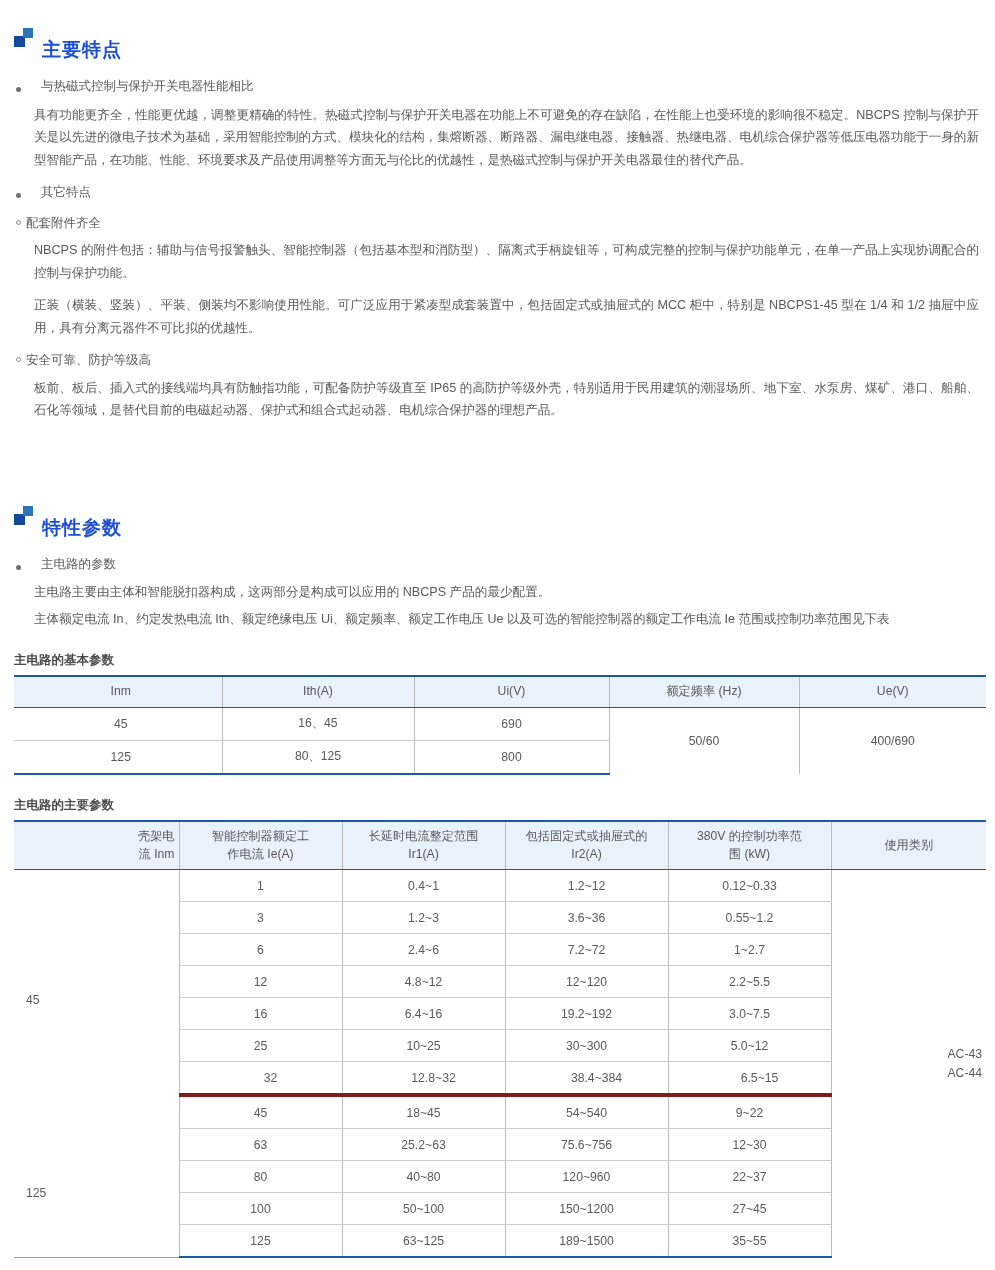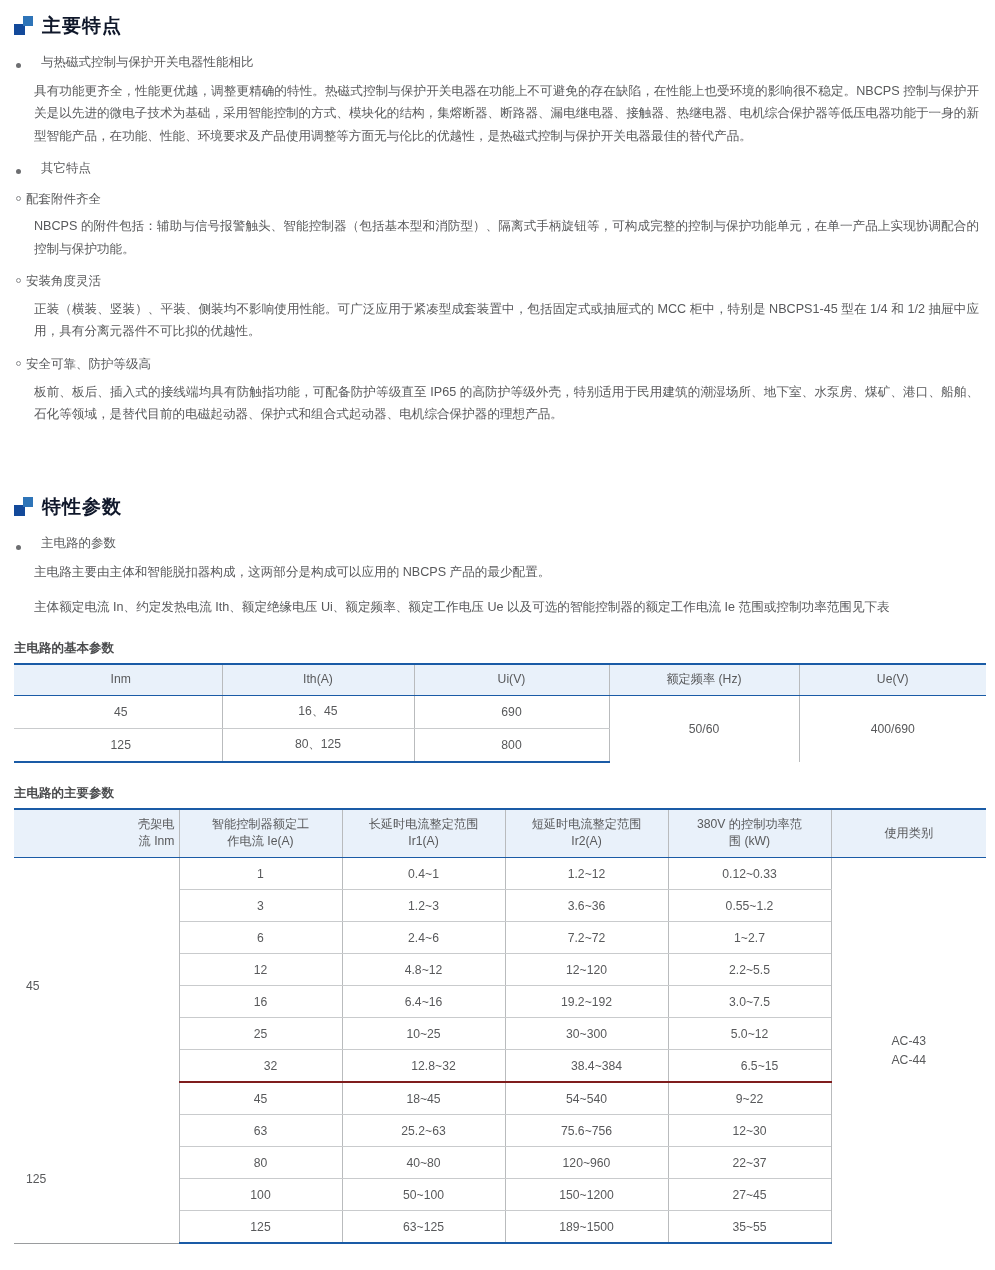--- a/index.html
+++ b/index.html
@@ -46,23 +46,24 @@
     position: absolute;
     left: 9px;
     top: 0;
     width: 10px;
     height: 10px;
     background: #2e74b8;
   }
   .section-title {
     font-size: 19px;
     font-weight: bold;
-    color: #0f172a;
+    color: #1d4ed8;
     letter-spacing: 1px;
     line-height: 1;
+    margin-top: 24px;
   }
 
   
   .bullet-l1 {
     display: flex;
     align-items: center;
     gap: 20px;
     font-size: 12.5px;
     color: #58595b;
     margin: 12px 0 8px 4px;
@@ -98,21 +99,21 @@
     box-sizing: border-box;
   }
   .para {
     font-size: 12.6px;
     line-height: 1.78;
     color: #58595b;
     margin: 0 0 10px 22px;
     text-align: justify;
     padding-right: 4px;
   }
-  .para.tight { margin-bottom: 12px; }
+  .para.tight { margin-bottom: 4px; }
 
   
   .table-caption {
     font-size: 12.5px;
     font-weight: bold;
     color: #4a4b4d;
     margin: 22px 0 6px 2px;
   }
   table.spec {
     border-collapse: collapse;
@@ -172,23 +173,24 @@
     vertical-align: middle;
   }
   #main-table td.frame-divider {
     border-bottom: 1px solid #9a9c9e;
   }
   #main-table td.cat-cell {
     border-right: none;
     border-bottom: none;
     vertical-align: middle;
     line-height: 1.55;
+    text-align: right;
   }
   #main-table tr.group-end td {
-    border-bottom: 2px solid #7f1d1d;
+    border-bottom: 4px solid #7f1d1d;
     padding-left: 24px;
   }
   #main-table tbody tr:last-child td {
     border-bottom: 2px solid #1a5ba6;
   }
   .gap-lg { height: 56px; }
   .gap-md { height: 28px; }
 </style>
 </head>
 <body>
@@ -213,24 +215,20 @@
     <span class="dot"></span>
     <span>其它特点</span>
   </div>
 
   <div class="bullet-l2">
     <span class="ring"></span>
     <span>配套附件齐全</span>
   </div>
   <p class="para">NBCPS 的附件包括：辅助与信号报警触头、智能控制器（包括基本型和消防型）、隔离式手柄旋钮等，可构成完整的控制与保护功能单元，在单一产品上实现协调配合的控制与保护功能。</p>
 
-  <div class="bullet-l2">
-    <span class="ring"></span>
-    <span>安装角度灵活</span>
-  </div>
   <p class="para">正装（横装、竖装）、平装、侧装均不影响使用性能。可广泛应用于紧凑型成套装置中，包括固定式或抽屉式的 MCC 柜中，特别是 NBCPS1-45 型在 1/4 和 1/2 抽屉中应用，具有分离元器件不可比拟的优越性。</p>
 
   <div class="bullet-l2">
     <span class="ring"></span>
     <span>安全可靠、防护等级高</span>
   </div>
   <p class="para">板前、板后、插入式的接线端均具有防触指功能，可配备防护等级直至 IP65 的高防护等级外壳，特别适用于民用建筑的潮湿场所、地下室、水泵房、煤矿、港口、船舶、石化等领域，是替代目前的电磁起动器、保护式和组合式起动器、电机综合保护器的理想产品。</p>
 
   <div class="gap-lg"></div>
 
@@ -301,21 +299,21 @@
         </th>
         <th>
           <span>智能控制器额定工</span><br>
           <span>作电流 Ie(A)</span>
         </th>
         <th>
           <span>长延时电流整定范围</span><br>
           <span>Ir1(A)</span>
         </th>
         <th>
-          <span>短延时电流整定范围</span><br>
+          <span>包括固定式或抽屉式的</span><br>
           <span>Ir2(A)</span>
         </th>
         <th>
           <span>380V 的控制功率范</span><br>
           <span>围 (kW)</span>
         </th>
         <th class="last">使用类别</th>
       </tr>
     </thead>
     <tbody>

